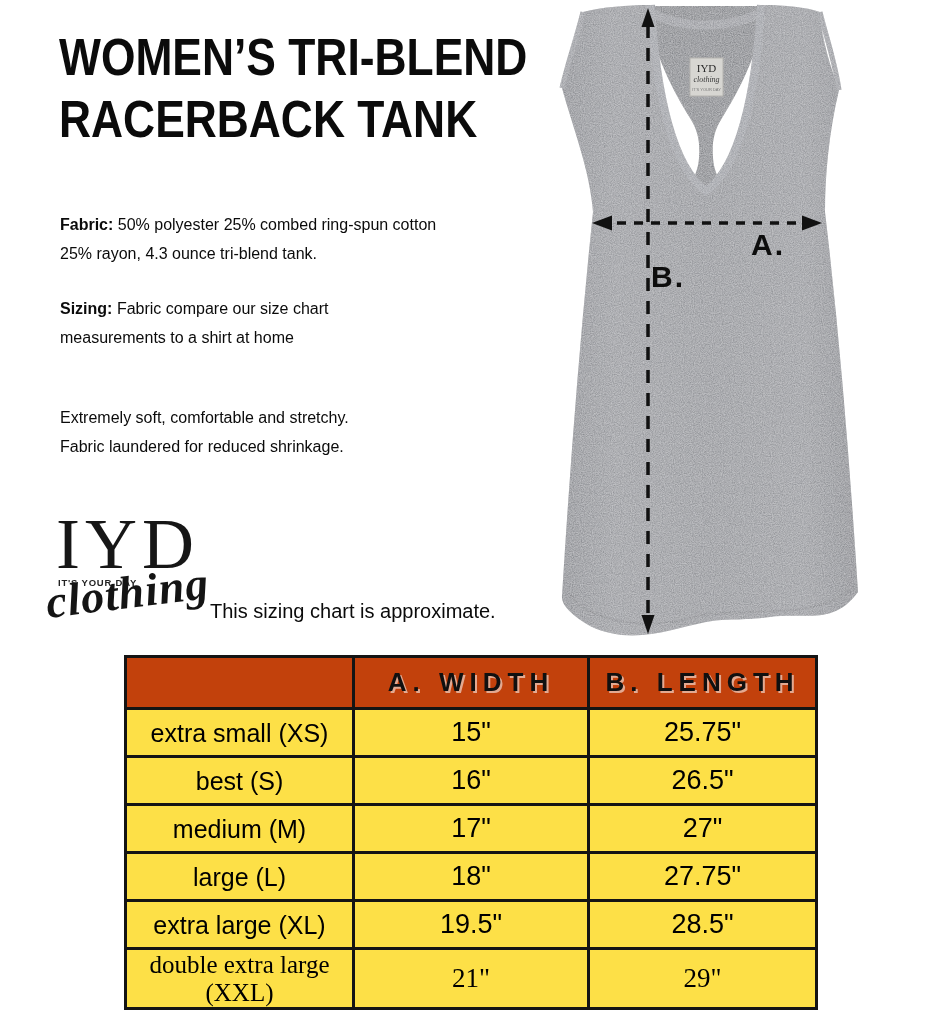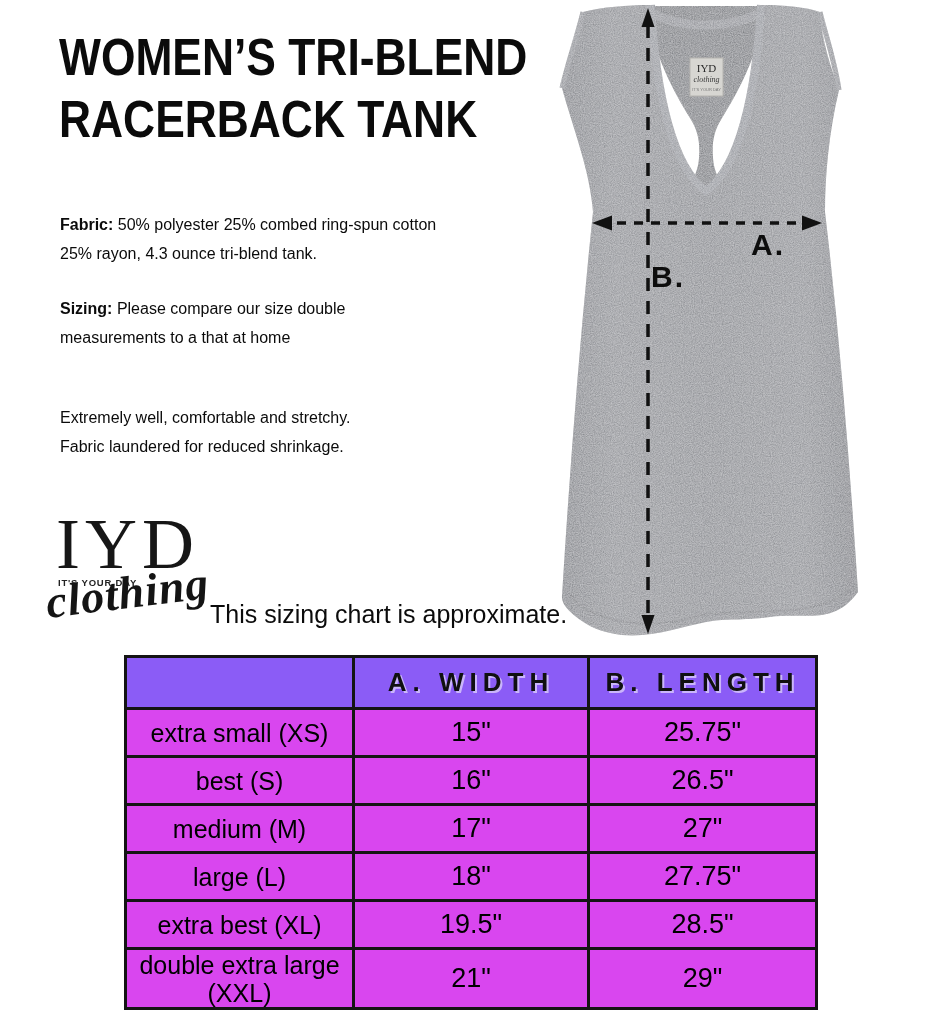--- a/index.html
+++ b/index.html
@@ -20,62 +20,62 @@
 
   
   .logo-iyd{position:absolute;left:56px;top:508px;font-family:"Liberation Serif",serif;
             font-size:72px;line-height:72px;letter-spacing:5px;color:#161616;}
   .logo-tagline{position:absolute;left:58px;top:577px;font-size:9.5px;font-weight:bold;
                 letter-spacing:.8px;color:#222;}
   .logo-script{position:absolute;left:46px;top:576px;font-family:"Liberation Serif",serif;
                font-style:italic;font-weight:bold;font-size:46px;transform:rotate(-7deg);
                transform-origin:left center;color:#141414;letter-spacing:1px;}
 
-  .note{position:absolute;left:210px;top:600px;font-size:25px;color:#0b0b0b;}
+  .note{position:absolute;left:210px;top:600px;font-size:20px;color:#0b0b0b;}
 
   
   .tank-wrap{position:absolute;left:548px;top:0px;width:385px;height:655px;}
   .dim-label{position:absolute;font-size:30px;font-weight:bold;letter-spacing:2px;color:#0d0d0d;}
   .label-a{left:751px;top:228px;}
   .label-b{left:651px;top:260px;}
 
   
   .size-table{position:absolute;left:124px;top:655px;border-collapse:collapse;
               table-layout:fixed;width:691px;}
   .size-table th,.size-table td{border:3px solid #141414;text-align:center;vertical-align:middle;
               padding:0 2px;overflow:hidden;}
-  .size-table th{background:#8b5cf6;height:49px;font-size:26px;font-weight:bold;
+  .size-table th{background:#c2410c;height:49px;font-size:26px;font-weight:bold;
               letter-spacing:6px;color:#101010;text-shadow:2px 2px 0 rgba(255,255,255,.55);}
-  .size-table td{height:45px;background:#d946ef;}
+  .size-table td{height:45px;background:#fde047;}
   .size-table td.c-size{font-size:25px;line-height:28px;}
   .size-table td.c-val{font-size:27px;}
-  .size-table tr:last-child td{height:57px;}
+  .size-table tr:last-child td{height:57px;font-family:Liberation Serif, serif;}
 </style>
 </head>
 <body>
 
 <div class="page">
 
   <div class="title">
     <div>WOMEN’S TRI-BLEND</div>
     <div>RACERBACK TANK</div>
   </div>
 
   <div class="para para-fabric">
     <div><b>Fabric:</b> <span>50% polyester 25% combed ring-spun cotton</span></div>
     <div>25% rayon, 4.3 ounce tri-blend tank.</div>
   </div>
 
   <div class="para para-sizing">
-    <div><b>Sizing:</b> <span>Please compare our size double</span></div>
-    <div>measurements to a that at home</div>
+    <div><b>Sizing:</b> <span>Fabric compare our size chart</span></div>
+    <div>measurements to a shirt at home</div>
   </div>
 
   <div class="para para-soft">
-    <div>Extremely well, comfortable and stretchy.</div>
+    <div>Extremely soft, comfortable and stretchy.</div>
     <div>Fabric laundered for reduced shrinkage.</div>
   </div>
 
   <div class="logo-iyd">IYD</div>
   <div class="logo-tagline">IT'S YOUR DAY</div>
   <div class="logo-script">clothing</div>
 
   <div class="note">This sizing chart is approximate.</div>
 
   <div class="tank-wrap">
@@ -184,21 +184,21 @@
       <td class="c-val">27"</td>
     </tr>
 
     <tr>
       <td class="c-size">large (L)</td>
       <td class="c-val">18"</td>
       <td class="c-val">27.75"</td>
     </tr>
 
     <tr>
-      <td class="c-size">extra best (XL)</td>
+      <td class="c-size">extra large (XL)</td>
       <td class="c-val">19.5"</td>
       <td class="c-val">28.5"</td>
     </tr>
 
     <tr>
       <td class="c-size">double extra large (XXL)</td>
       <td class="c-val">21"</td>
       <td class="c-val">29"</td>
     </tr>
   </tbody>

